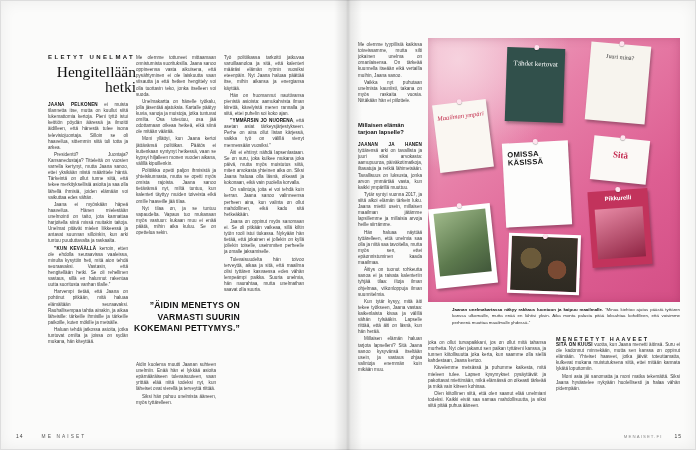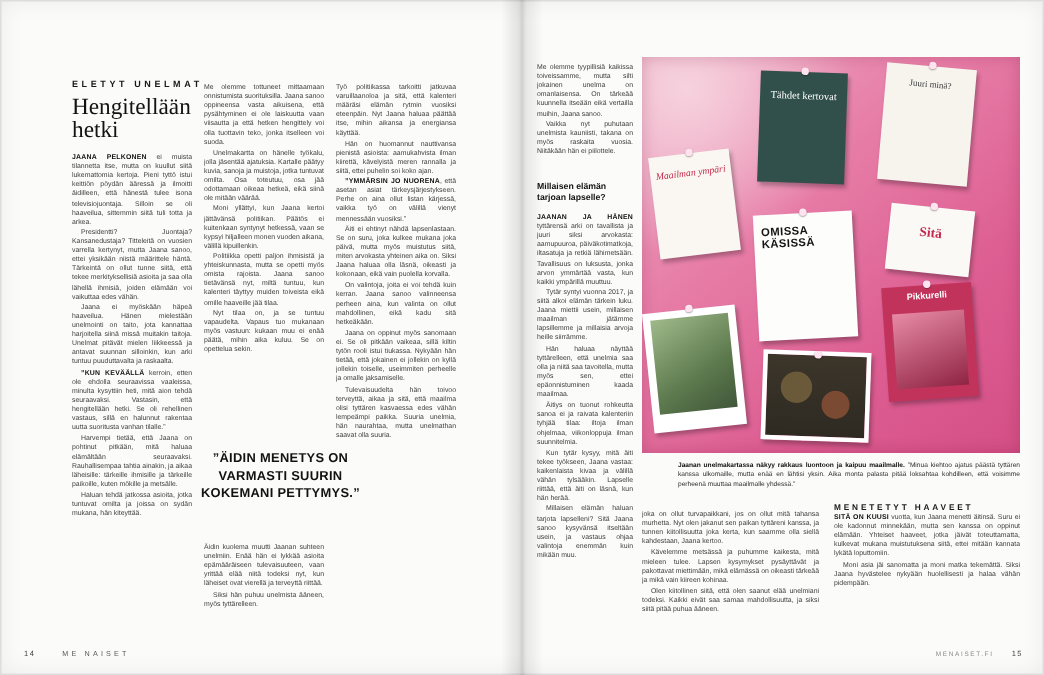--- a/index.html
+++ b/index.html
@@ -9,21 +9,21 @@
   .fold{position:absolute;left:334px;top:0;width:28px;height:100%;pointer-events:none;
         background:linear-gradient(to right,rgba(0,0,0,0),rgba(0,0,0,.10) 42%,rgba(0,0,0,.17) 50%,rgba(0,0,0,.08) 60%,rgba(0,0,0,0));}
   .col{position:absolute;overflow:hidden;}
   .para{font-size:4.6px;line-height:1.33;color:#3c3c3c;text-align:justify;margin:0;}
   .para + .para{text-indent:6px;margin-top:1px;}
   .para .lead{font-weight:bold;color:#0f0f0f;letter-spacing:.15px;}
   .kicker{position:absolute;font-size:6px;font-weight:bold;letter-spacing:2.4px;color:#191919;}
   .headline{position:absolute;font-family:"Liberation Serif",serif;font-weight:400;font-size:15.5px;
             line-height:.98;color:#121212;margin:0;}
   .pullquote{position:absolute;left:134px;top:300px;width:106px;height:62px;overflow:hidden;
-             font-size:8.6px;font-weight:bold;line-height:1.34;text-align:center;color:#121212;letter-spacing:.2px;}
+             font-size:8.6px;font-weight:bold;line-height:1.34;text-align:right;color:#121212;letter-spacing:.2px;}
   .subhead{position:absolute;left:358px;top:122px;width:66px;font-size:5.8px;font-weight:bold;
            line-height:1.2;color:#121212;margin:0;}
   #col1{left:48px;top:102px;width:80px;height:330px;}
   #col2top{left:136px;top:55px;width:80px;height:240px;}
   #col2bot{left:136px;top:362px;width:80px;height:70px;}
   #col3{left:224px;top:55px;width:80px;height:377px;}
   #col4top{left:358px;top:42px;width:64px;height:78px;}
   #col4bot{left:358px;top:142px;width:64px;height:290px;}
   #colB{left:428px;top:340px;width:118px;height:92px;}
   
@@ -76,21 +76,21 @@
   .brand{font-size:4.8px;letter-spacing:2.1px;color:#5a5a5a;}
   .site{font-size:4.3px;letter-spacing:1.1px;color:#8a8a8a;}
 </style>
 </head>
 <body>
 
 <div class="spread">
 
   <div>
     <div class="kicker" style="left:48px;top:54px;">ELETYT UNELMAT</div>
-    <h1 class="headline" style="left:48px;top:64px;width:88px;">Hengitellään hetki</h1>
+    <h1 class="headline" style="left:48px;top:64px;width:88px;text-align:right;">Hengitellään hetki</h1>
 
     <div class="col" id="col1">
 
     <p class="para"><b class="lead">JAANA PELKONEN</b><span> ei muista tilannetta itse, mutta on kuullut siitä lukemattomia kertoja. Pieni tyttö istui keittiön pöydän ääressä ja ilmoitti äidilleen, että hänestä tulee isona televisiojuontaja. Silloin se oli haaveilua, sittemmin siitä tuli totta ja arkea.</span></p>
         <p class="para"><b class="lead"></b><span>Presidentti? Juontaja? Kansanedustaja? Titteleitä on vuosien varrella kertynyt, mutta Jaana sanoo, ettei yksikään niistä määrittele häntä. Tärkeintä on ollut tunne siitä, että tekee merkityksellisiä asioita ja saa olla lähellä ihmisiä, joiden elämään voi vaikuttaa edes vähän.</span></p>
         <p class="para"><b class="lead"></b><span>Jaana ei myöskään häpeä haaveilua. Hänen mielestään unelmointi on taito, jota kannattaa harjoitella siinä missä muitakin taitoja. Unelmat pitävät mielen liikkeessä ja antavat suunnan silloinkin, kun arki tuntuu puuduttavalta ja raskaalta.</span></p>
         <p class="para"><b class="lead">”KUN KEVÄÄLLÄ</b><span> kerroin, etten ole ehdolla seuraavissa vaaleissa, minulta kysyttiin heti, mitä aion tehdä seuraavaksi. Vastasin, että hengitellään hetki. Se oli rehellinen vastaus, sillä en halunnut rakentaa uutta suoritusta vanhan tilalle.”</span></p>
         <p class="para"><b class="lead"></b><span>Harvempi tietää, että Jaana on pohtinut pitkään, mitä haluaa elämältään seuraavaksi. Rauhallisempaa tahtia ainakin, ja aikaa läheisille: tärkeille ihmisille ja tärkeille paikoille, kuten mökille ja metsälle.</span></p>
         <p class="para"><b class="lead"></b><span>Haluan tehdä jatkossa asioita, jotka tuntuvat omilta ja joissa on sydän mukana, hän kiteyttää.</span></p>
       </div>

